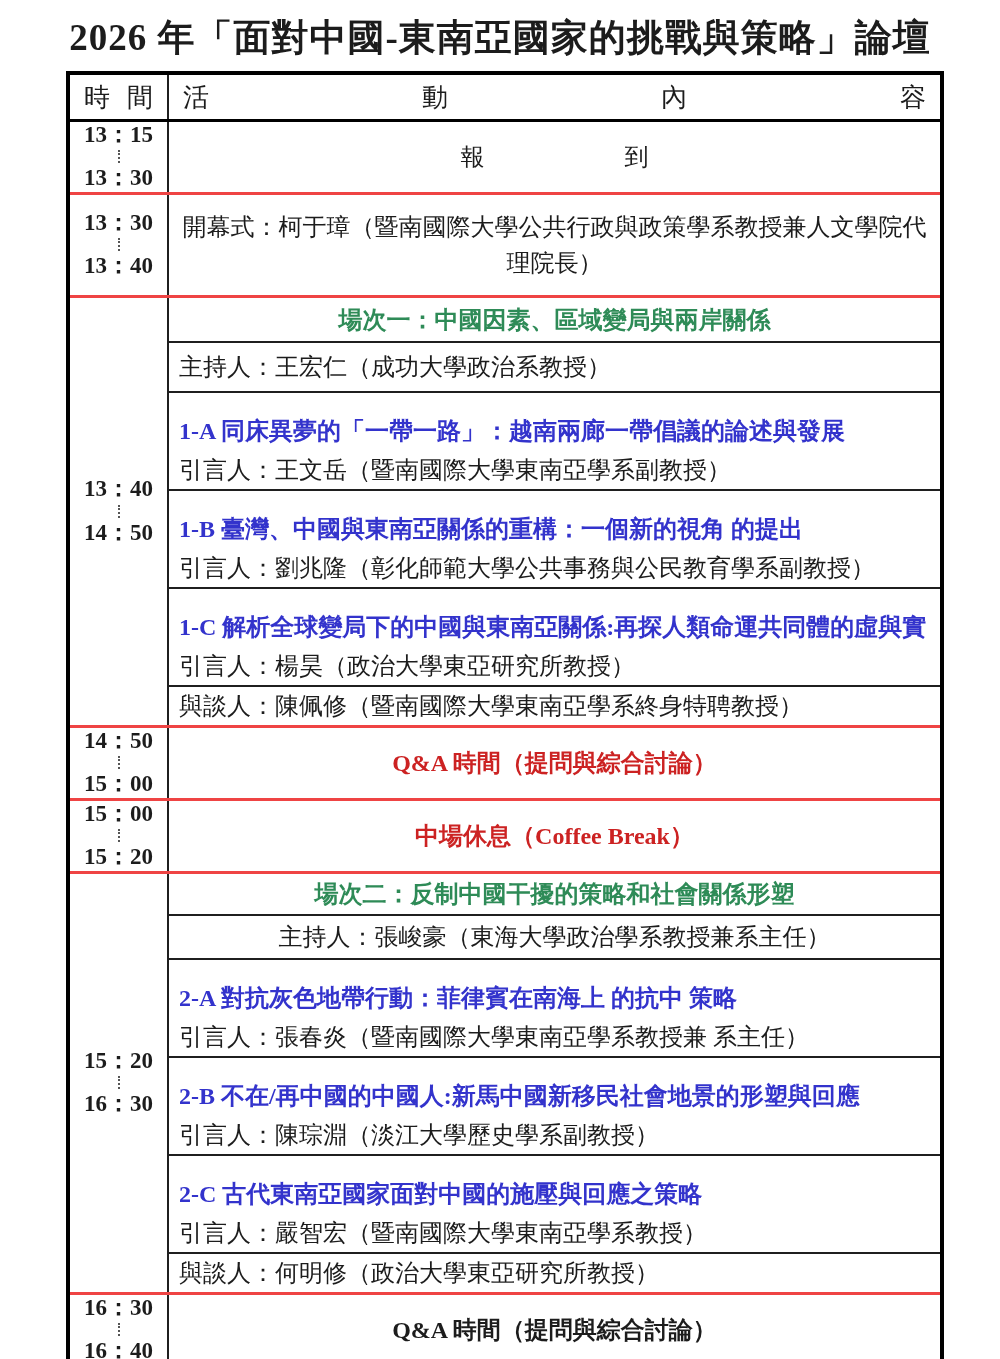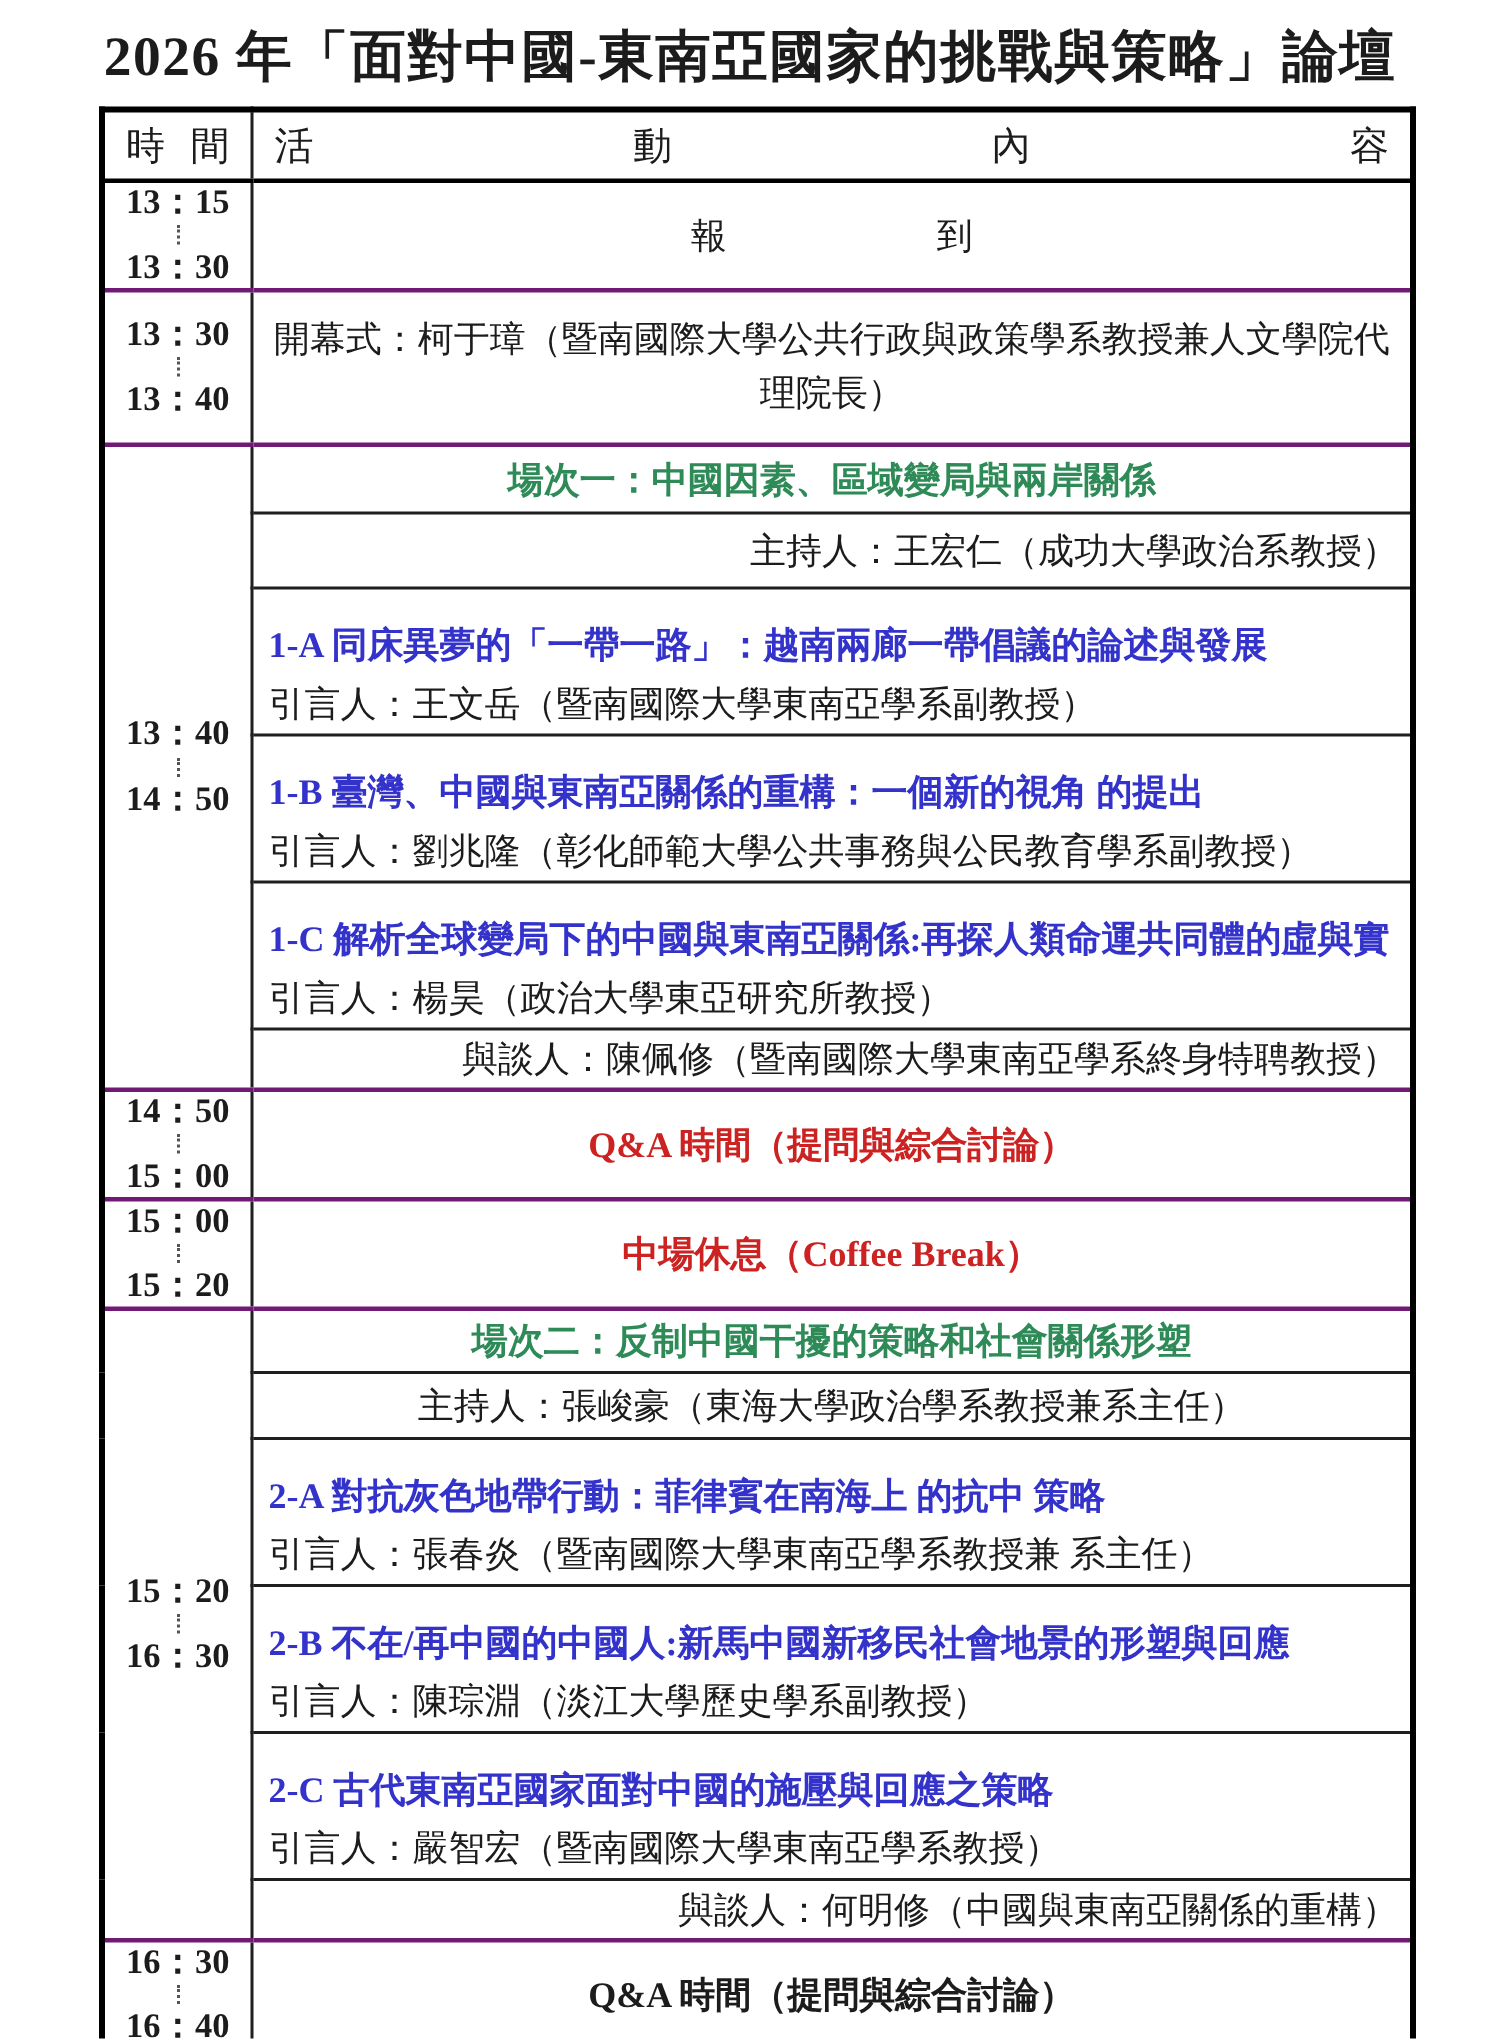--- a/index.html
+++ b/index.html
@@ -40,21 +40,21 @@
     padding:0;
     font-size:24px;
     vertical-align:middle;
   }
   thead th{
     height:44px;
     font-weight:normal;
     font-size:26px;
     border-bottom:3px solid #000;
   }
-  tr.block > td{border-top:3px solid #701a75;}
+  tr.block > td{border-top:3px solid #ef4444;}
 
   .spread{
     display:flex;
     justify-content:space-between;
     padding:0 14px;
   }
   .spread span{display:inline-block;}
 
   .time-cell{
     text-align:center;
@@ -62,21 +62,21 @@
     font-size:23px;
     line-height:1.15;
   }
   .tick{
     width:0;height:13px;
     border-left:2px dotted #555;
     margin:2px auto;
   }
 
   .c-center{text-align:center;margin-top:18px;}
-  .c-left{text-align:right;padding-left:10px;padding-right:8px;}
+  .c-left{text-align:left;padding-left:10px;padding-right:8px;}
   .pad{padding-left:10px;padding-right:8px;}
 
   .green{color:#2e8b57;font-weight:bold;}
   .blue{color:#3333cc;font-weight:bold;}
   .red{color:#cc2222;font-weight:bold;}
   .bold{font-weight:bold;}
 
   .paper .p-title{line-height:40px;padding-top:2px;margin-top:16px;}
   .paper .p-speaker{line-height:38px;}
 
@@ -224,21 +224,21 @@
             <div class="p-speaker">引言人：陳琮淵（淡江大學歷史學系副教授）</div>
           </td>
         </tr>
         <tr style="height:71px">
           <td class="pad paper">
             <div class="p-title blue">2-C 古代東南亞國家面對中國的施壓與回應之策略</div>
             <div class="p-speaker">引言人：嚴智宏（暨南國際大學東南亞學系教授）</div>
           </td>
         </tr>
         <tr style="height:40px">
-          <td class="c-left">與談人：何明修（中國與東南亞關係的重構）</td>
+          <td class="c-left">與談人：何明修（政治大學東亞研究所教授）</td>
         </tr>
 
         <tr class="block" style="height:57px">
           <td class="time-cell">
             <span>16：30</span>
             <div class="tick"></div>
             <span>16：40</span>
           </td>
           <td class="c-center bold">Q&amp;A 時間（提問與綜合討論）</td>
         </tr>

